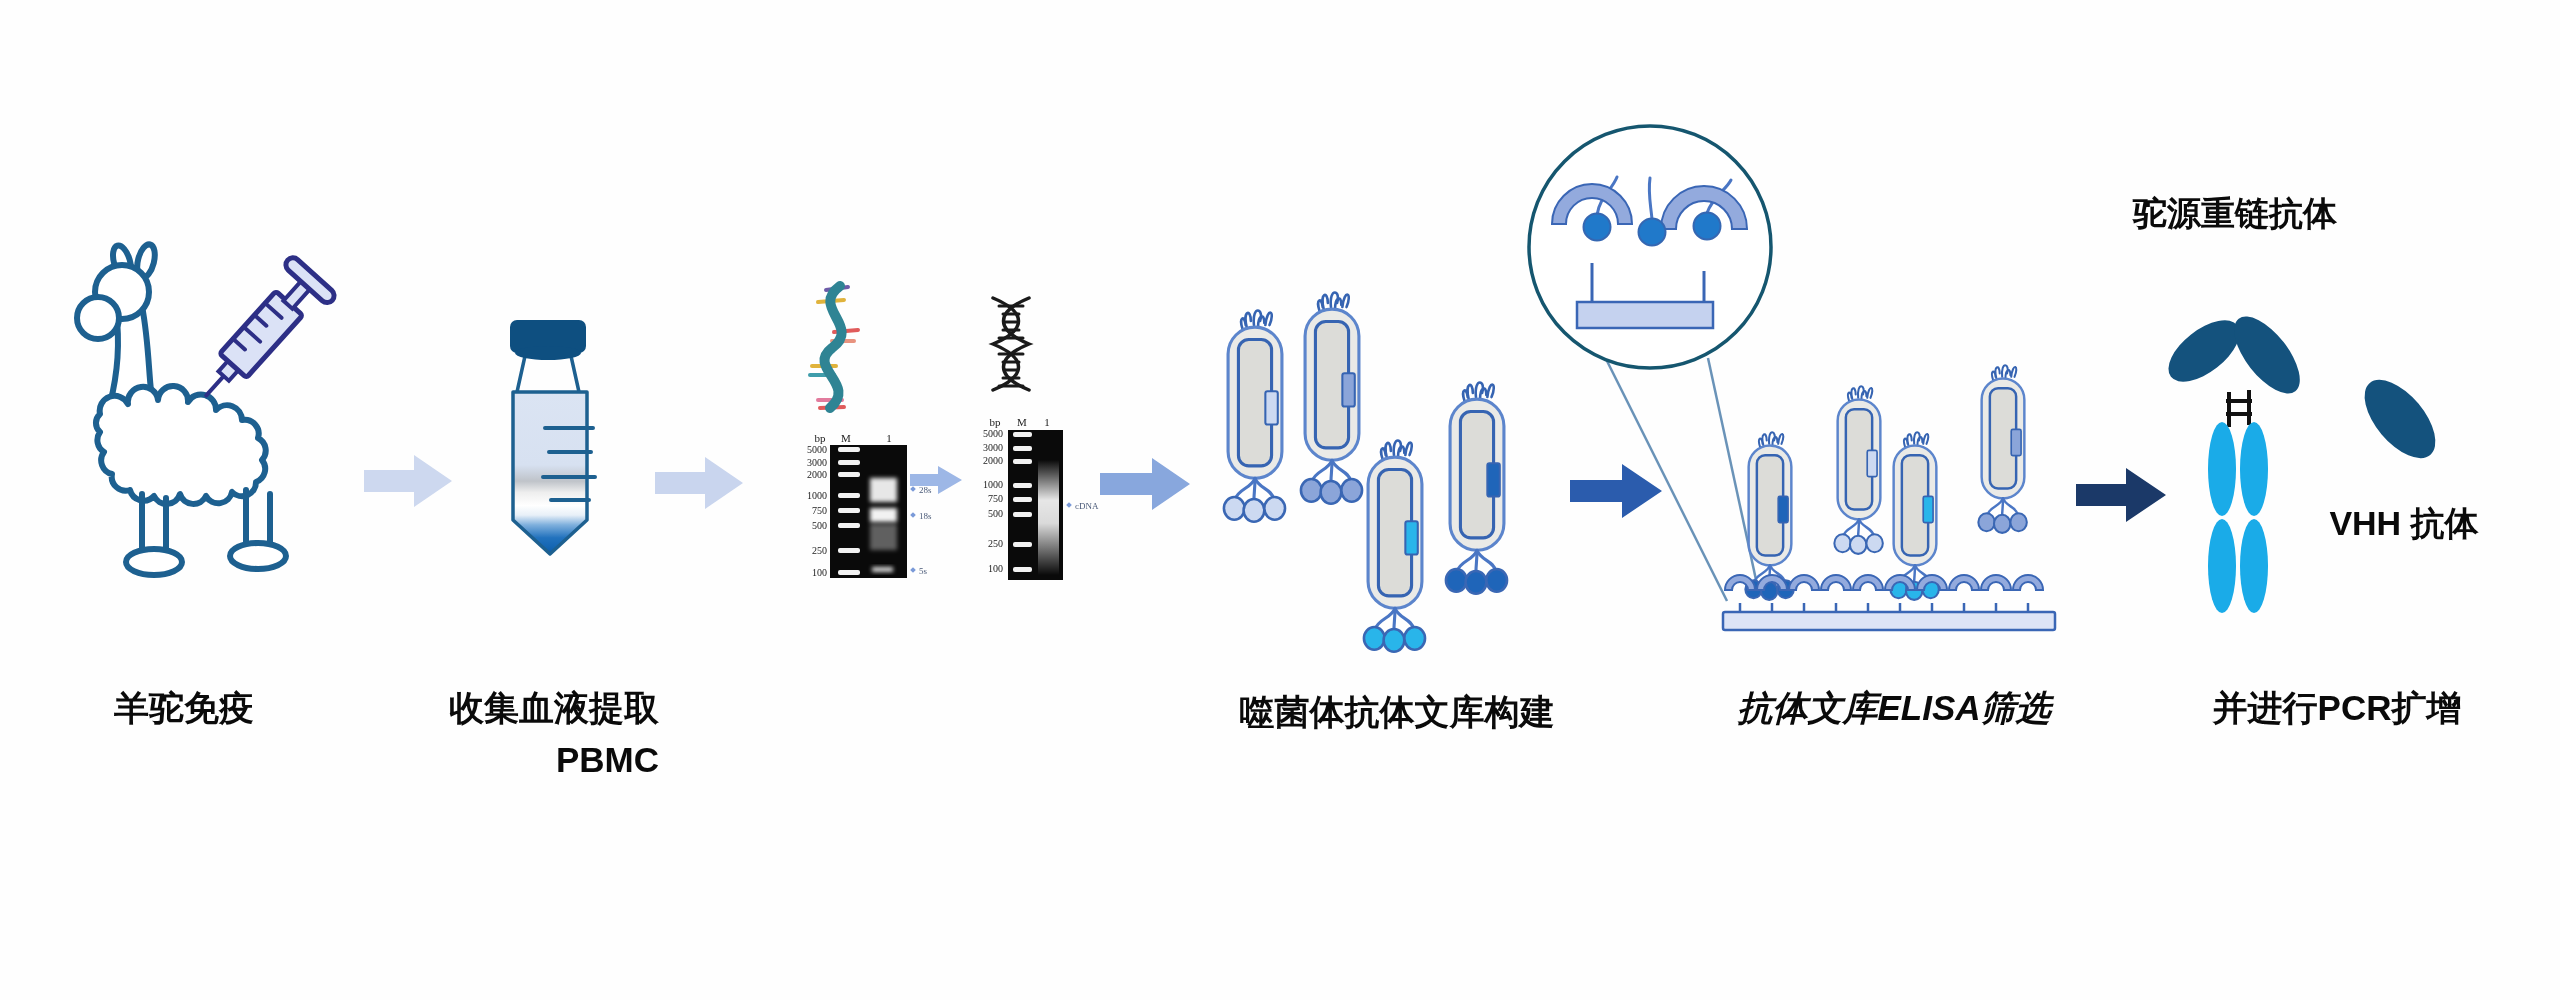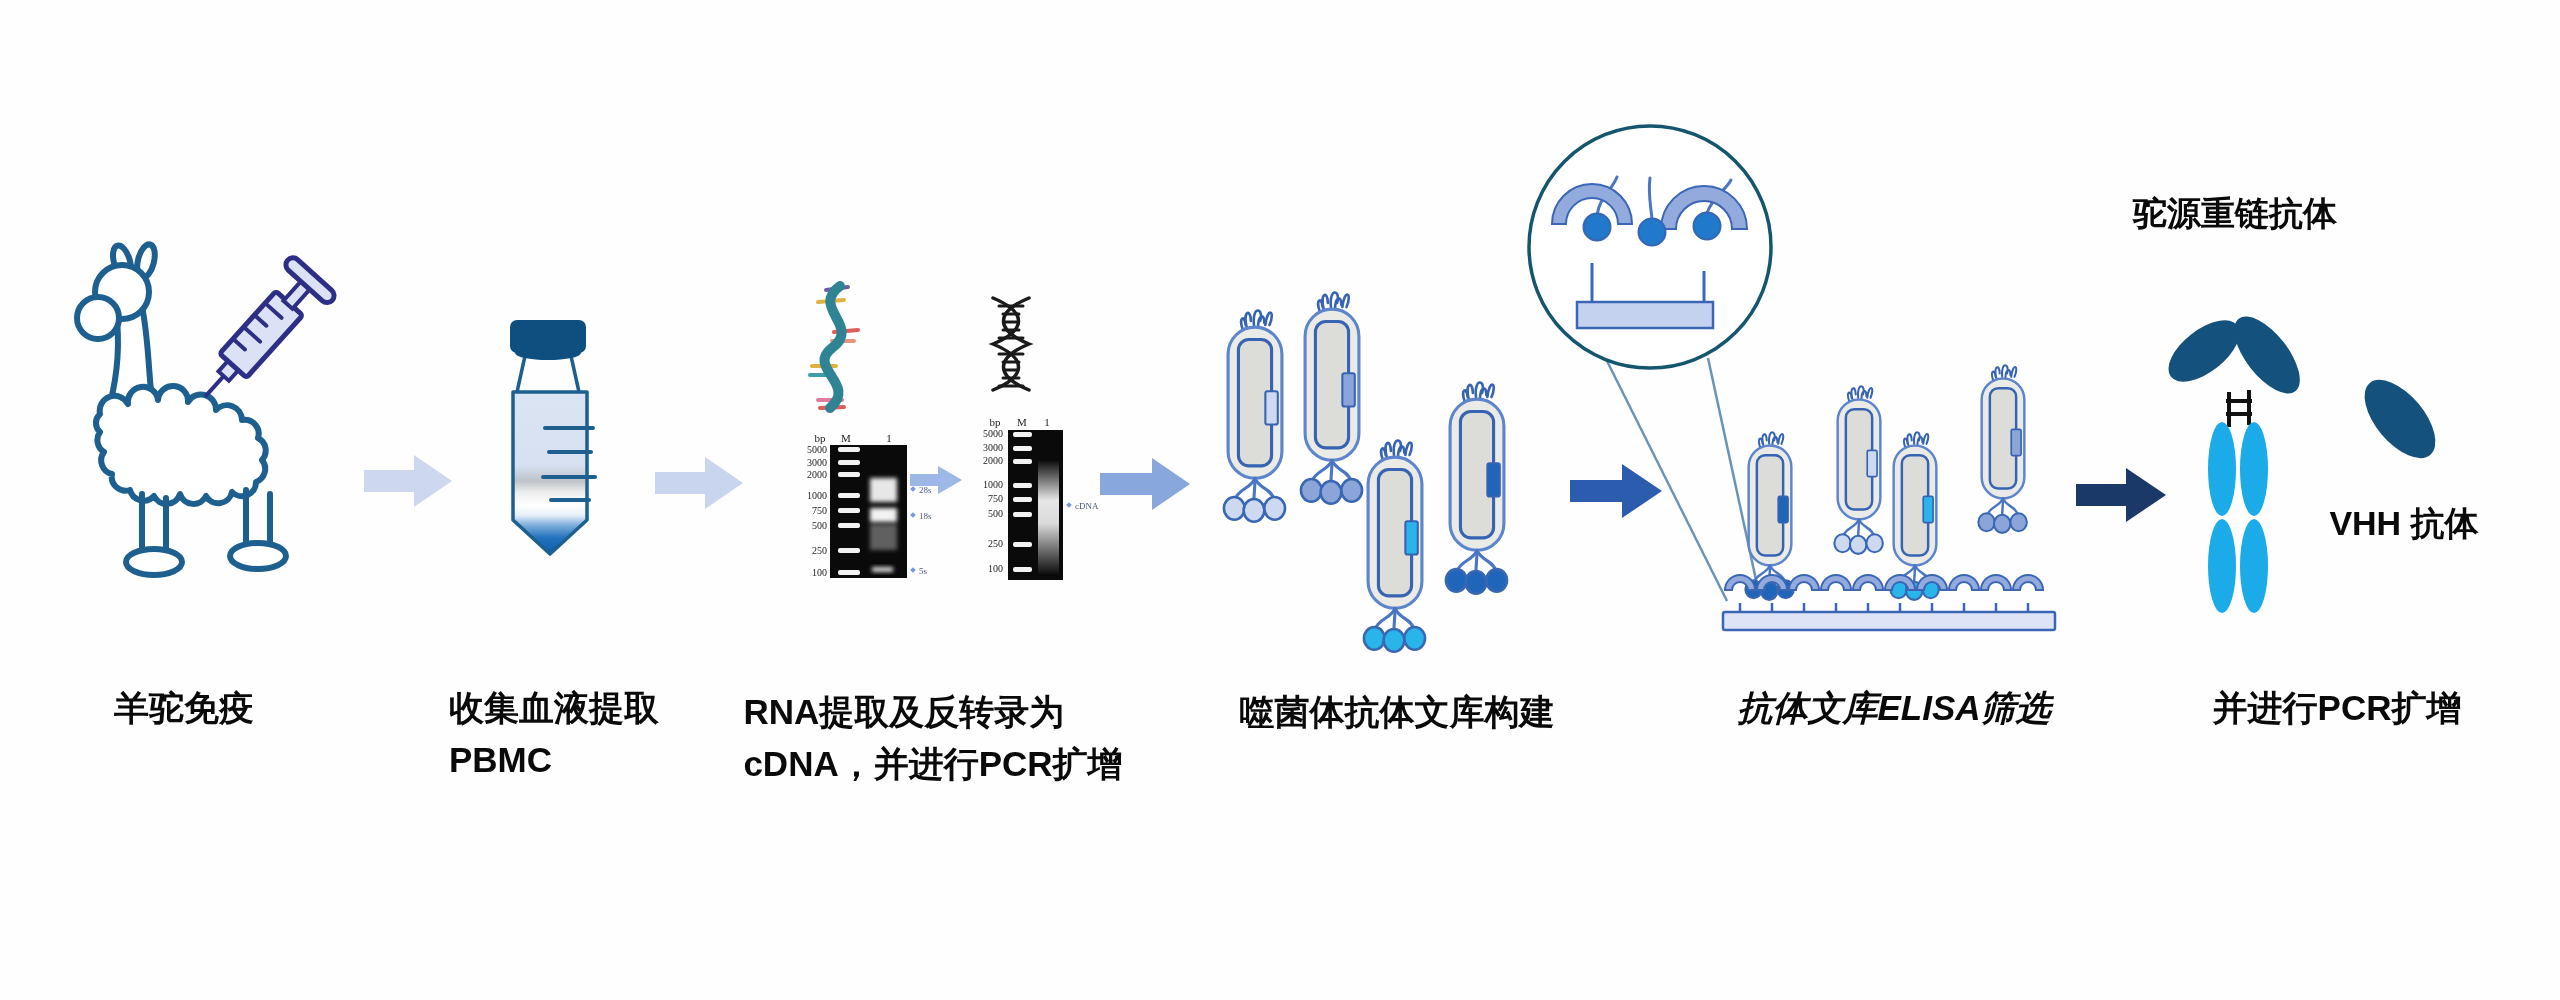--- a/index.html
+++ b/index.html
@@ -1,19 +1,19 @@
 <!DOCTYPE html>
 <html><head>
 <meta charset="utf-8">
 <style>
   html,body{margin:0;padding:0;background:#ffffff;}
   .canvas{position:relative;width:2560px;height:1000px;background:#fefefe;overflow:hidden;
           font-family:"Liberation Sans","DejaVu Sans",sans-serif;}
   .art{position:absolute;left:0;top:0;}
-  .label{position:absolute;transform:translateX(-50%);text-align:left;
+  .label{position:absolute;transform:translateX(-50%);text-align:right;
          font-weight:700;font-size:35px;line-height:52px;color:#0a0a0a;white-space:nowrap;}
   .annot{position:absolute;transform:translateX(-50%);text-align:right;
          font-weight:700;font-size:34px;color:#0a0a0a;white-space:nowrap;}
   
   .outline{fill:#ffffff;stroke:#1d6090;stroke-width:6;stroke-linejoin:round;stroke-linecap:round;}
   .ph-outer{fill:#eaeae7;stroke:#5c85cc;stroke-width:3;}
   .ph-inner{fill:#dcdcd8;stroke:#3664b2;stroke-width:3;}
   .ph-hair{stroke:#3664b2;stroke-width:2.5;fill:none;stroke-linecap:round;}
   .ph-stalk{stroke:#4a76c4;stroke-width:3;fill:none;stroke-linecap:round;}
   .ph-ball{fill:var(--ball,#ccd9f1);stroke:#3a67b4;stroke-width:2.5;}
@@ -272,28 +272,24 @@
   </g>
 </svg>
 
 <div class="label" style="left:184px;top:682px;">羊驼免疫</div>
 
 <div class="label" style="left:554px;top:682px;">
   <div>收集血液提取</div>
   <div>PBMC</div>
 </div>
 
-<div class="label" style="left:933px;top:686px;">
-  <div>RNA提取及反转录为</div>
-  <div>cDNA，并进行PCR扩增</div>
+
+<div class="label" style="left:1397px;top:686px;">噬菌体抗体文库构建</div>
+
+<div class="label" style="left:1894px;top:682px;font-style:italic;">抗体文库ELISA筛选</div>
+
+<div class="label" style="left:2337px;top:682px;">并进行PCR扩增</div>
+
+<div class="annot" style="left:2235px;top:191px;">驼源重链抗体</div>
+
+<div class="annot" style="left:2404px;top:501px;">VHH 抗体</div>
+
 </div>
 
-<div class="label" style="left:1397px;top:686px;">噬菌体抗体文库构建</div>
-
-<div class="label" style="left:1894px;top:682px;font-style:italic;">抗体文库ELISA筛选</div>
-
-<div class="label" style="left:2337px;top:682px;">并进行PCR扩增</div>
-
-<div class="annot" style="left:2235px;top:191px;">驼源重链抗体</div>
-
-<div class="annot" style="left:2404px;top:501px;">VHH 抗体</div>
-
-</div>
-
 </body></html>

